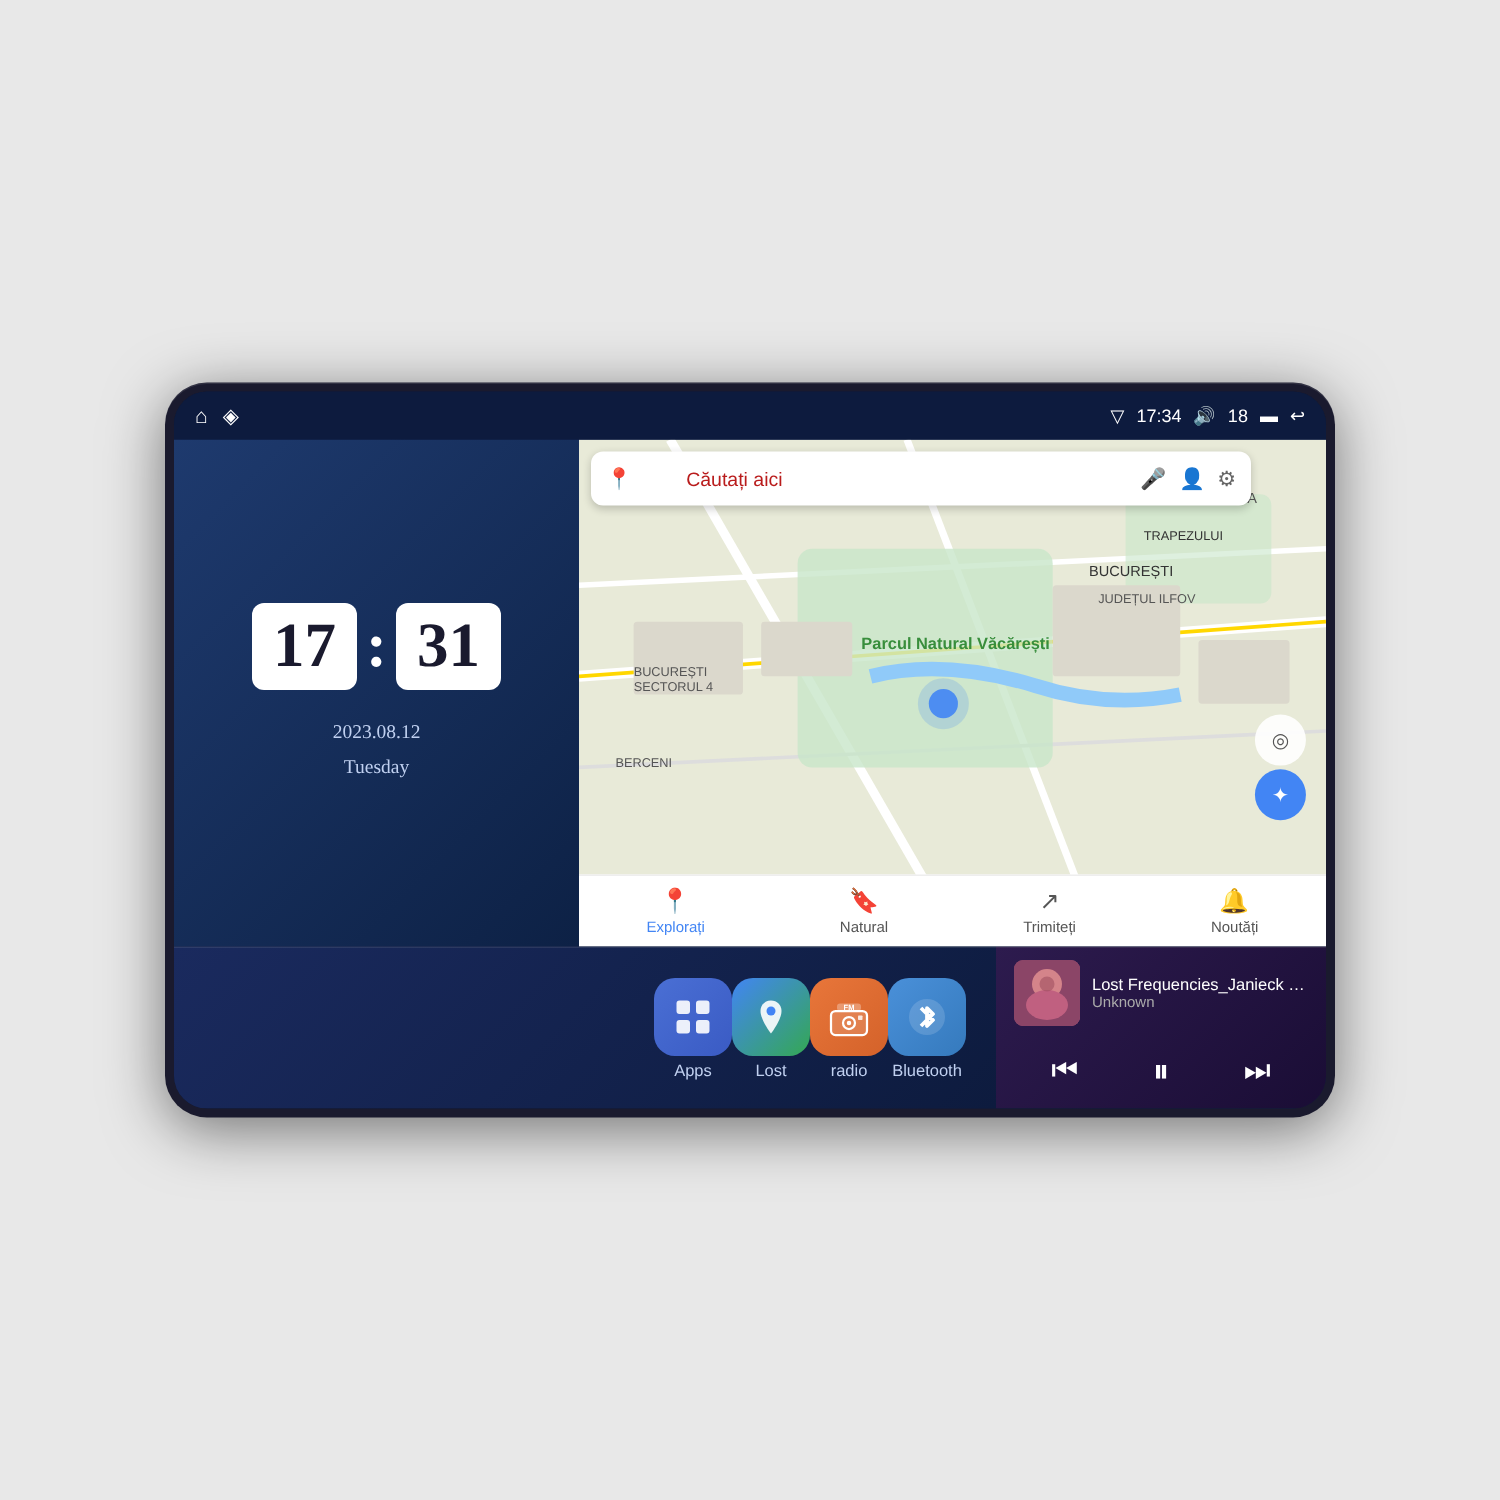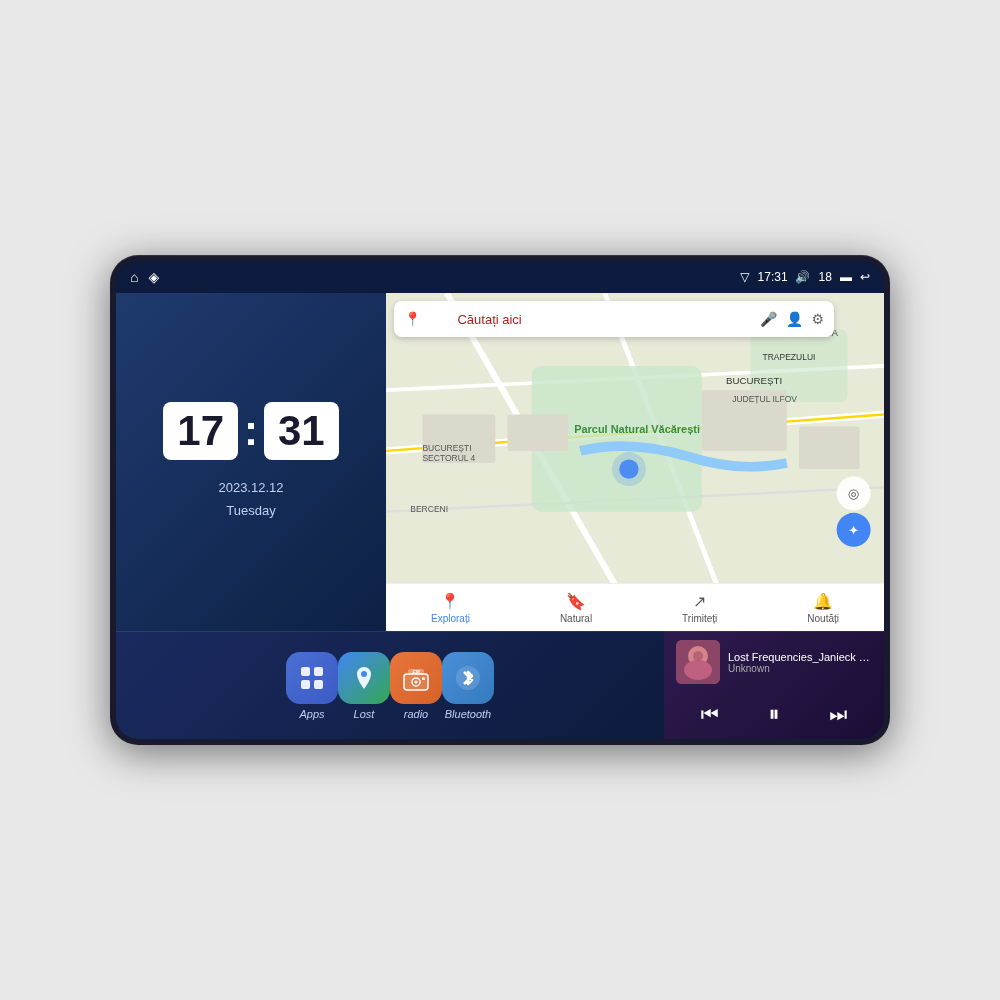--- a/index.html
+++ b/index.html
@@ -80,20 +80,21 @@
     
     .clock-widget {
       width: 270px;
       background: linear-gradient(135deg, #1e3a6e, #0d2145);
       display: flex;
       flex-direction: column;
       align-items: center;
       justify-content: center;
       padding: 10px;
       flex-shrink: 0;
+      font-family: Liberation Serif, serif;
     }
 
     .clock-display {
       display: flex;
       align-items: center;
       gap: 6px;
       margin-bottom: 16px;
     }
 
     .clock-block {
@@ -195,24 +196,23 @@
       display: flex;
       flex-shrink: 0;
     }
 
     
     .app-shortcuts {
       flex: 1;
       background: linear-gradient(135deg, #1a2a5e, #0d1b3e);
       display: flex;
       align-items: center;
-      justify-content: center;
+      justify-content: flex-end;
       padding: 0 20px;
       border-top: 1px solid rgba(255,255,255,0.1);
-      font-style: italic;
     }
 
     .app-item {
       display: flex;
       flex-direction: column;
       align-items: center;
       gap: 4px;
       cursor: pointer;
     }
 
@@ -311,40 +311,40 @@
 <div class="device-outer">
   <div class="device-screen">
 
     <div class="status-bar">
       <div class="status-left">
         <span class="home-icon">⌂</span>
         <span class="map-pin-icon">◈</span>
       </div>
       <div class="status-right">
         <span>▽</span>
-        <span>17:31</span>
+        <span>17:34</span>
         <span>🔊</span>
         <span>18</span>
         <span>▬</span>
         <span>↩</span>
       </div>
     </div>
 
     <div class="main-content">
 
       <div class="top-section">
 
         <div class="clock-widget">
           <div class="clock-display">
             <div class="clock-block">17</div>
             <span class="clock-colon">:</span>
             <div class="clock-block">31</div>
           </div>
           <div class="clock-date">
-            <div>2023.12.12</div>
+            <div>2023.08.12</div>
             <div>Tuesday</div>
           </div>
         </div>
 
         <div class="map-widget">
 
           <svg class="map-bg" viewBox="0 0 410 260" preserveAspectRatio="xMidYMid slice">
 
             <rect width="410" height="260" fill="#e8ead8"></rect>
 

